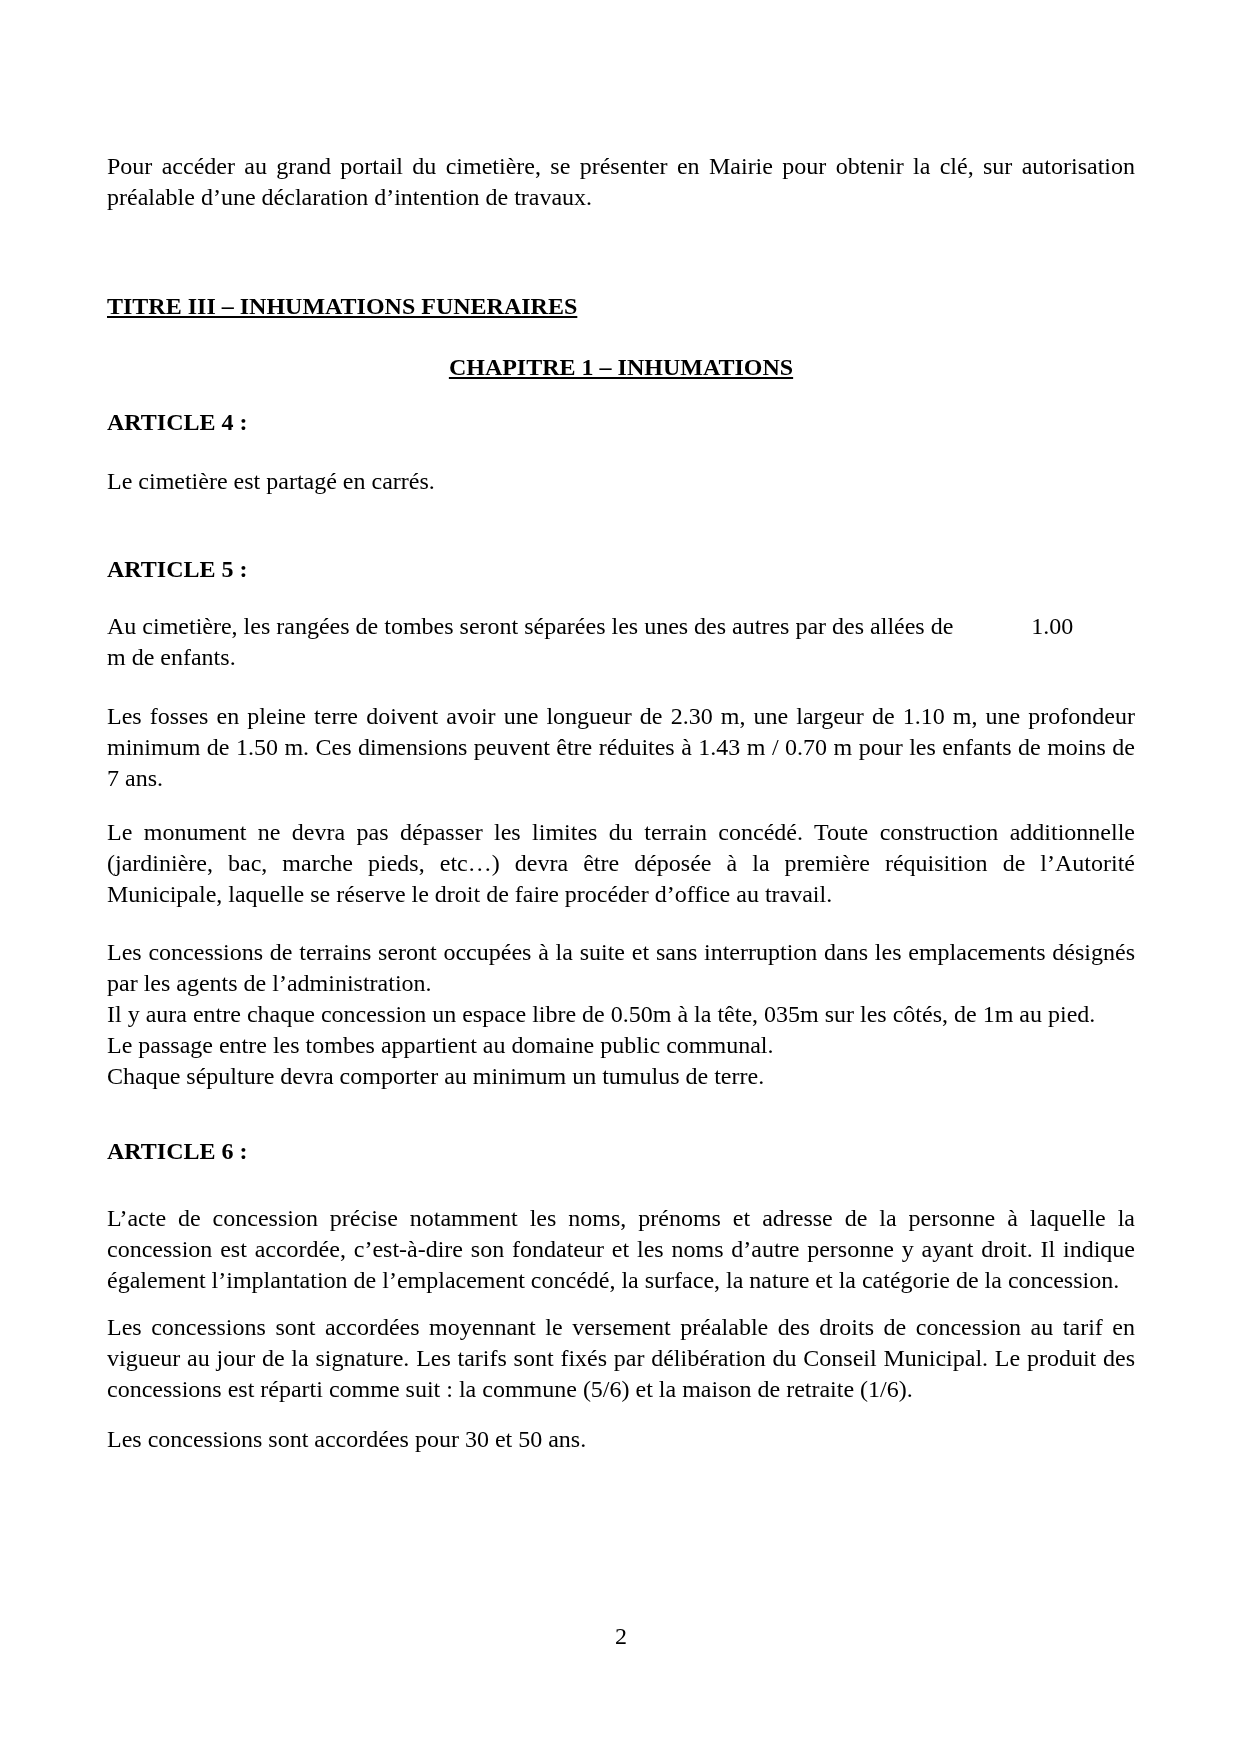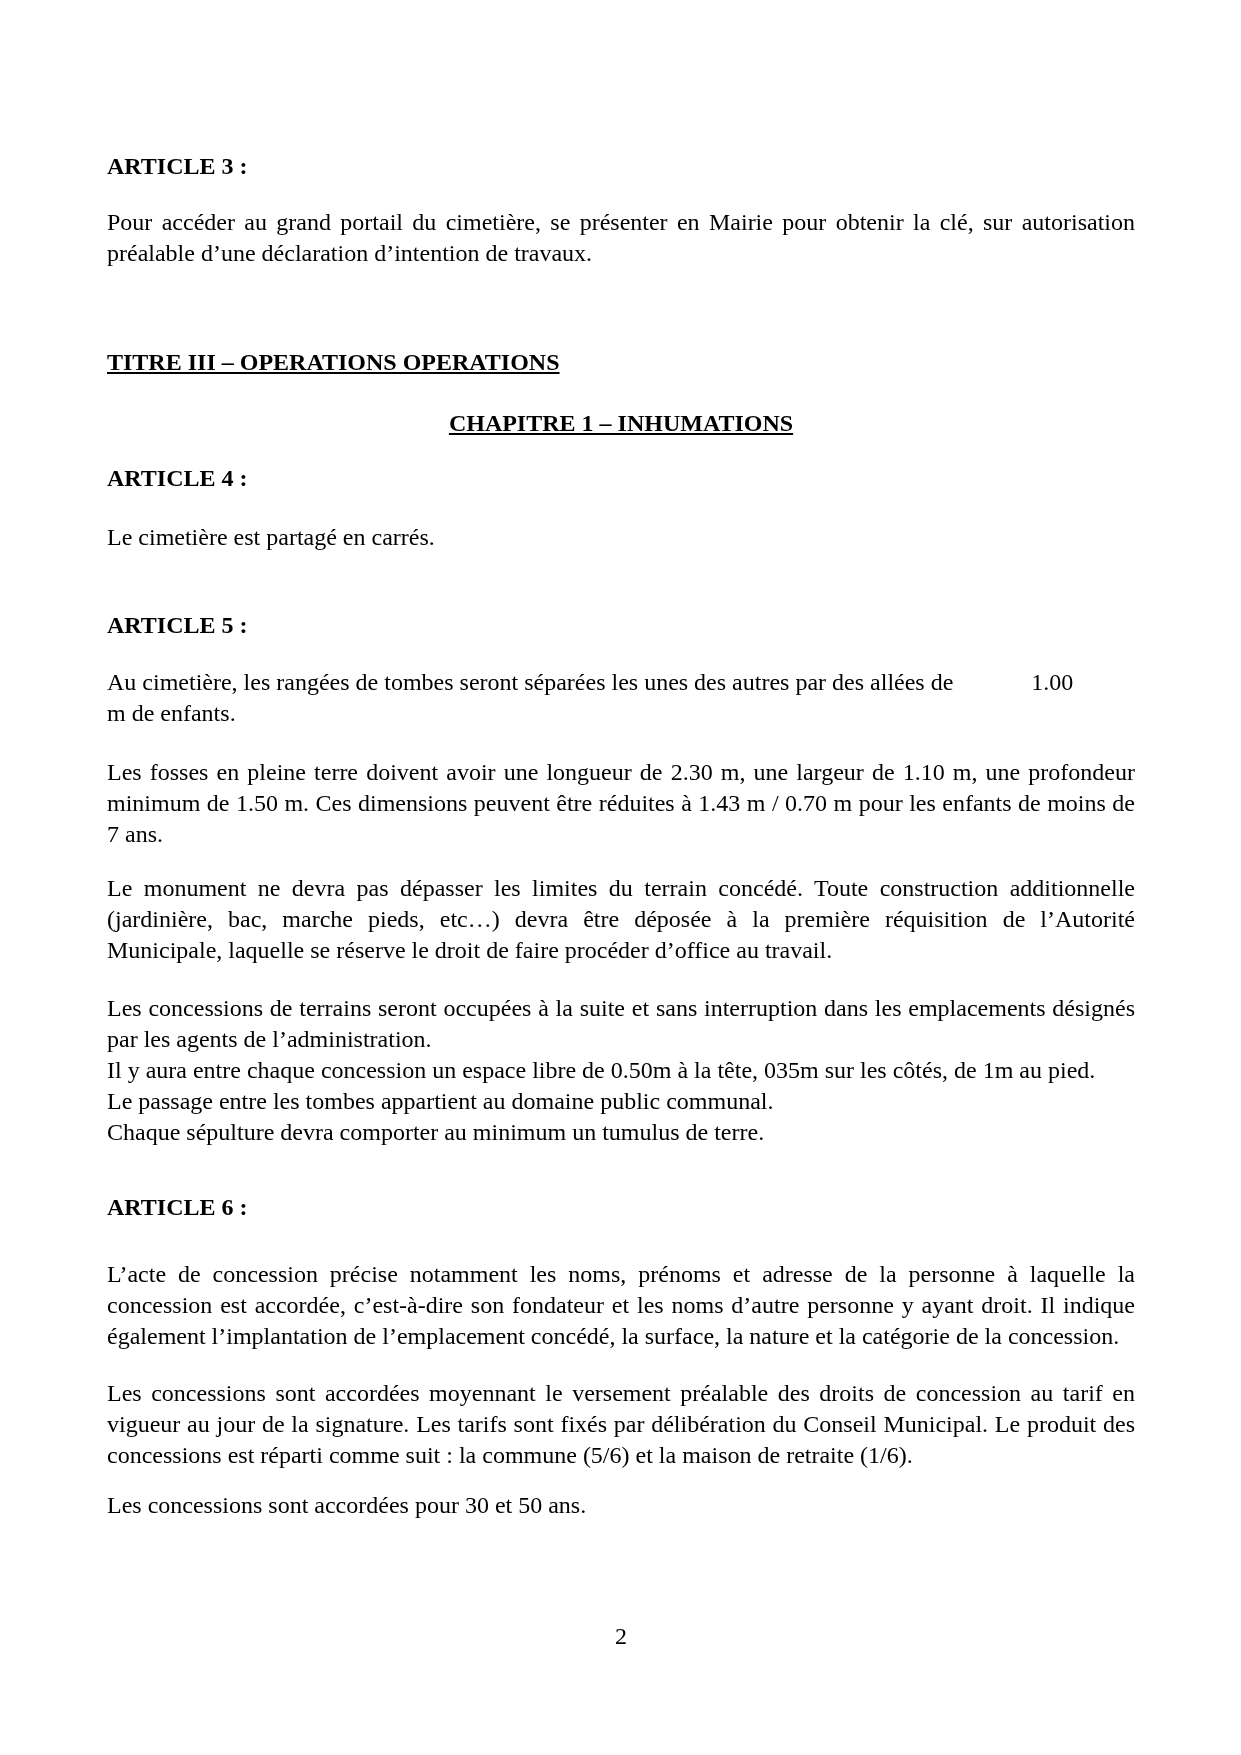--- a/index.html
+++ b/index.html
@@ -41,40 +41,39 @@
   .mb-t3  { margin-bottom: 30px; }
   .mb-c1  { margin-bottom: 24px; }
   .mb-a4  { margin-bottom: 28px; }
   .mb-p4  { margin-bottom: 57px; }
   .mb-a5  { margin-bottom: 26px; }
   .mb-5p1 { margin-bottom: 28px; }
   .mb-5p2 { margin-bottom: 23px; }
   .mb-5p3 { margin-bottom: 27px; }
   .mb-5p4 { margin-bottom: 44px; }
   .mb-a6  { margin-bottom: 36px; }
-  .mb-6p1 { margin-bottom: 26px; }
+  .mb-6p1 { margin-bottom: 16px; }
   .mb-6p2 { margin-bottom: 19px; }
   .page-number {
     position: absolute;
     top: 1621px;
     left: 107px;
     width: 1028px;
     text-align: center;
   }
 </style>
 </head>
 <body>
 
 <div class="page">
   <div class="content">
 
-    <p class="heading mb-a3">ARTICLE 3 :</p>
     <p class="para mb-p1">Pour accéder au grand portail du cimetière, se présenter en Mairie pour obtenir la clé, sur autorisation préalable d’une déclaration d’intention de travaux.</p>
 
-    <p class="heading underlined mb-t3">TITRE III – OPERATIONS OPERATIONS</p>
+    <p class="heading underlined mb-t3">TITRE III – INHUMATIONS FUNERAIRES</p>
 
     <p class="heading underlined centered mb-c1">CHAPITRE 1 – INHUMATIONS</p>
 
     <p class="heading mb-a4">ARTICLE 4 :</p>
     <p class="para mb-p4">Le cimetière est partagé en carrés.</p>
 
     <p class="heading mb-a5">ARTICLE 5 :</p>
 
     <p class="para nojust mb-5p1"><span>Au cimetière, les rangées de tombes seront séparées les unes des autres par des allées de</span><span class="tab-gap"></span><span>1.00</span><br><span>m de enfants.</span></p>
 

